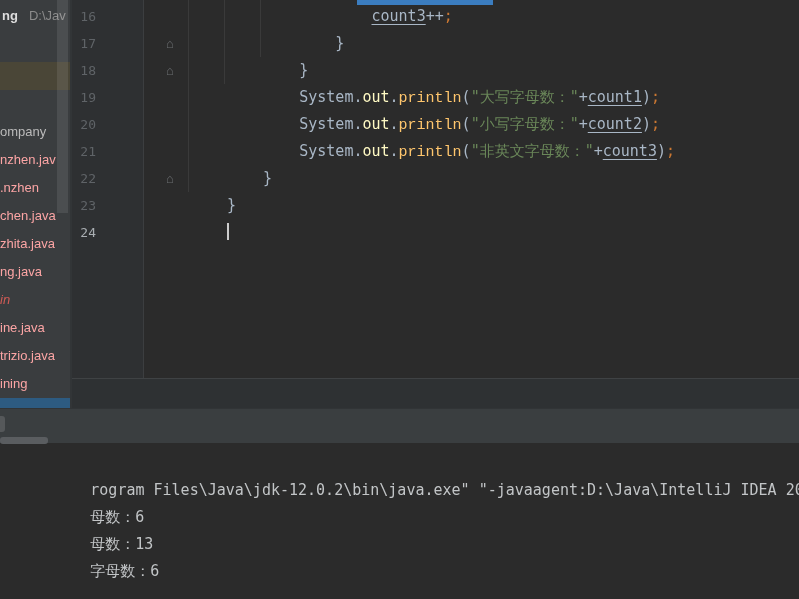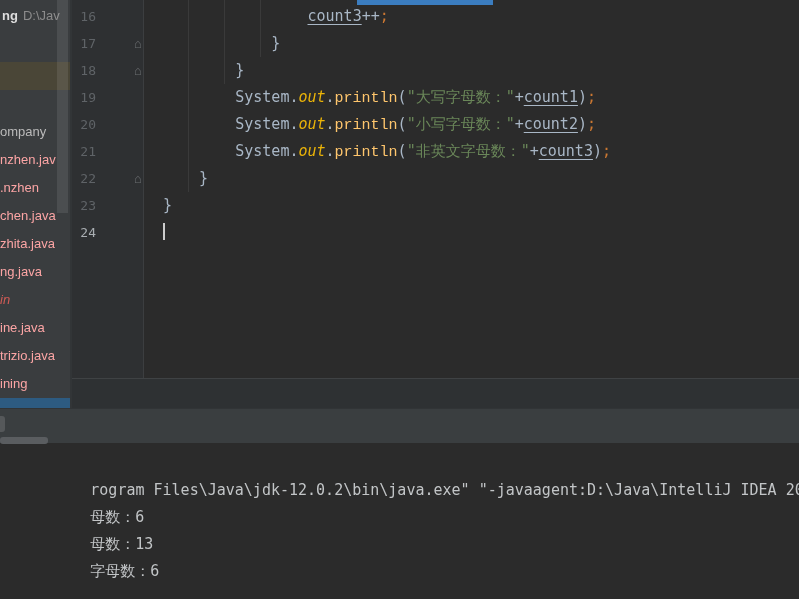--- a/index.html
+++ b/index.html
@@ -4,48 +4,48 @@
 <style>
   html,body{margin:0;padding:0;background:#2B2B2B;}
   #screen{position:relative;width:799px;height:599px;overflow:hidden;background:#2B2B2B;
           font-family:"Liberation Sans","DejaVu Sans",sans-serif;}
   .mono{font-family:"DejaVu Sans Mono","Liberation Mono",monospace;}
 
   
   #project-panel{position:absolute;left:0;top:0;width:70px;height:408px;background:#3A3D3F;
                  overflow:hidden;z-index:5;border-right:2px solid #323537;}
   #project-header{position:absolute;left:2px;top:8px;white-space:nowrap;font-size:13px;color:#8C8C8C;}
-  #project-header .proj-name{color:#DDDDDD;font-weight:bold;margin-right:5px;}
+  #project-header .proj-name{color:#DDDDDD;font-weight:bold;margin-right:11px;}
   #tree-rows{position:absolute;left:0;top:34px;right:0;}
   .tree-row{height:28px;line-height:28px;white-space:nowrap;overflow:hidden;font-size:13px;color:#BBBBBB;}
   .tree-row[data-rowtype="olive"]{background:#4A4637;}
   .tree-row[data-rowtype="selected"]{background:#2D5B81;}
   .tree-label[data-color="added"]{color:#fca5a5;}
   .tree-label[data-color="unversioned"]{color:#CF5B56;font-style:italic;}
   .tree-label[data-color="plain"]{color:#BBBBBB;}
   #project-scrollbar{position:absolute;left:57px;top:0;width:11px;height:213px;
                      background:rgba(255,255,255,0.09);z-index:6;}
 
   
   #editor{position:absolute;left:70px;top:0;width:729px;height:378px;background:#2B2B2B;overflow:hidden;}
   #gutter-bg{position:absolute;left:0;top:0;width:73px;height:378px;background:#2E3032;}
   #gutter-sep{position:absolute;left:73px;top:0;width:1px;height:378px;background:#3C3E40;}
   .indent-guide{position:absolute;width:1px;background:#3A3A3A;top:0;}
   #code-lines{position:absolute;left:0;top:3px;right:0;}
-  .code-line{display:flex;height:27px;}
+  .code-line{display:flex;height:27px;gap:32px;}
   .ln{flex:none;width:26px;text-align:right;font-family:"DejaVu Sans Mono","Liberation Mono",monospace;
       font-size:13px;line-height:27px;color:#5F6367;}
   .ln[data-cur]{color:#A9AEB2;}
   .foldbox{flex:none;width:47px;position:relative;}
   .fold{position:absolute;left:38px;top:0;font-size:13px;line-height:27px;color:#6A6D70;visibility:hidden;}
   .fold[data-fold]{visibility:visible;}
   .code-text{flex:none;padding-left:20px;white-space:pre;
              font-family:"DejaVu Sans Mono","Liberation Mono",monospace;font-size:15px;line-height:27px;color:#A9B7C6;}
   .seg-plain{color:#A9B7C6;}
-  .seg-field{color:#eab308;font-style:italic;}
+  .seg-field{color:#fef9c3;}
   .seg-method{color:#FFC66D;font-family:Liberation Mono, monospace;}
   .seg-string{color:#6A8759;}
   .seg-var{color:#A9B7C6;text-decoration:underline;text-underline-offset:3px;}
   .seg-semi{color:#CC7832;}
   .seg-caret{display:inline-block;width:2px;height:17px;background:#CCCCCC;vertical-align:middle;margin-top:-3px;}
   #tab-indicator{position:absolute;left:357px;top:0;width:136px;height:5px;background:#3B7DC0;z-index:8;}
 
   
   #band1{position:absolute;left:0;top:378px;width:100%;height:30px;background:#2E3133;
          border-top:1px solid #3F4244;box-sizing:border-box;z-index:1;}

